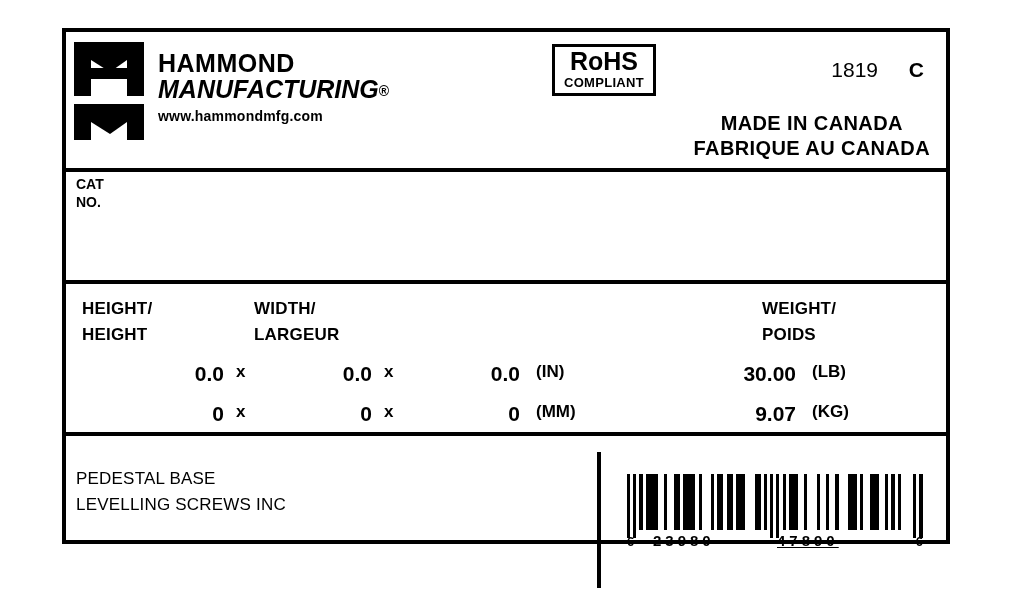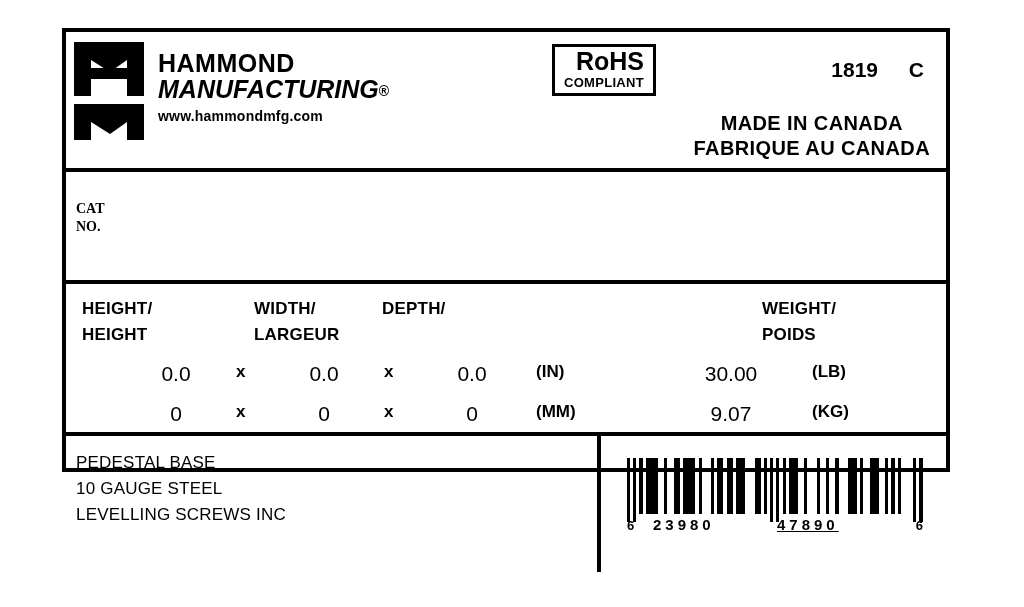--- a/index.html
+++ b/index.html
@@ -13,21 +13,21 @@
     font-family: "Liberation Sans", sans-serif;
     color: #000000;
     overflow: hidden;
   }
 
   .label {
     position: absolute;
     left: 62px;
     top: 28px;
     width: 888px;
-    height: 444px;
+    height: 516px;
     border: 4px solid #000;
     box-sizing: border-box;
     background: #fff;
   }
 
   
   .header {
     position: relative;
     height: 140px;
     border-bottom: 4px solid #000;
@@ -74,41 +74,41 @@
     margin-top: 5px;
     letter-spacing: 0.2px;
   }
 
   .rohs {
     position: absolute;
     left: 486px;
     top: 12px;
     border: 3px solid #000;
     padding: 2px 9px 4px 9px;
-    text-align: right;
+    text-align: center;
     line-height: 1.0;
   }
   .rohs-main {
     font-size: 25px;
     font-weight: bold;
     letter-spacing: 0px;
   }
   .rohs-sub {
     font-size: 13px;
     font-weight: bold;
     letter-spacing: 0.3px;
     margin-top: 2px;
   }
 
   .code-num {
     position: absolute;
     right: 68px;
     top: 26px;
     font-size: 21px;
-    font-weight: bold;
+    font-weight: normal;
     margin-left: 24px;
   }
   .code-letter {
     position: absolute;
     right: 22px;
     top: 26px;
     font-size: 21px;
     font-weight: bold;
   }
 
@@ -128,25 +128,24 @@
   
   .catrow {
     position: relative;
     height: 112px;
     border-bottom: 4px solid #000;
     box-sizing: border-box;
   }
   .cat-label {
     position: absolute;
     left: 10px;
-    top: 28px;
+    top: 4px;
     font-size: 14px;
     font-weight: bold;
     line-height: 1.25;
-    font-family: Liberation Serif, serif;
   }
   .cat-value {
     position: absolute;
     left: 56px;
     top: -8px;
     font-size: 86px;
     font-weight: bold;
     letter-spacing: -1px;
   }
 
@@ -165,22 +164,22 @@
     letter-spacing: 0.2px;
   }
   .dh-h { left: 16px;  top: 12px; }
   .dh-w { left: 188px; top: 12px; }
   .dh-d { left: 316px; top: 12px; }
   .dh-wt{ left: 696px; top: 12px; }
 
   .dim-val {
     position: absolute;
     font-size: 21px;
-    font-weight: normal;
-    text-align: center;
+    font-weight: bold;
+    text-align: right;
   }
   .dim-x {
     position: absolute;
     font-size: 17px;
     font-weight: bold;
   }
   .dim-unit {
     position: absolute;
     font-size: 17px;
     font-weight: bold;
@@ -197,20 +196,21 @@
   .x-2  { left: 318px; }
   .v-d  { left: 358px; width: 96px; }
   .u-1  { left: 470px; }
   .v-wt { left: 600px; width: 130px; }
   .u-2  { left: 746px; }
 
   
   .bottom {
     position: relative;
     height: 136px;
+    margin-top: 16px;
   }
   .desc {
     position: absolute;
     left: 10px;
     top: 14px;
     width: 520px;
   }
   .desc div {
     font-size: 17px;
     line-height: 1.52;
@@ -303,21 +303,20 @@
   <div class="dims">
     <div class="dim-head dh-h">
       <div>HEIGHT/</div>
       <div>HEIGHT</div>
     </div>
     <div class="dim-head dh-w">
       <div>WIDTH/</div>
       <div>LARGEUR</div>
     </div>
     <div class="dim-head dh-d">
-      <div>DEPTH/</div>
     </div>
     <div class="dim-head dh-wt">
       <div>WEIGHT/</div>
       <div>POIDS</div>
     </div>
 
     <div class="dim-val r1 v-h">0.0</div>
     <div class="dim-x   r1 x-1">x</div>
     <div class="dim-val r1 v-w">0.0</div>
     <div class="dim-x   r1 x-2">x</div>
@@ -332,21 +331,20 @@
     <div class="dim-x   r2 x-2">x</div>
     <div class="dim-val r2 v-d">0</div>
     <div class="dim-unit r2 u-1">(MM)</div>
     <div class="dim-val r2 v-wt">9.07</div>
     <div class="dim-unit r2 u-2">(KG)</div>
   </div>
 
   <div class="bottom">
     <div class="desc">
       <div>PEDESTAL BASE</div>
-      <div>10 GAUGE STEEL</div>
       <div>LEVELLING SCREWS INC</div>
     </div>
 
     <div class="barcode-cell">
       <div class="barcode-wrap">
         <div class="bars" id="bars">
             <span style="width: 3.11579px; background: rgb(0, 0, 0); height: 64px; align-self: flex-start;"></span>
             <span style="width: 3.11579px; background: transparent; height: 64px; align-self: flex-start;"></span>
             <span style="width: 3.11579px; background: rgb(0, 0, 0); height: 64px; align-self: flex-start;"></span>
             <span style="width: 3.11579px; background: transparent; height: 56px; align-self: flex-start;"></span>

